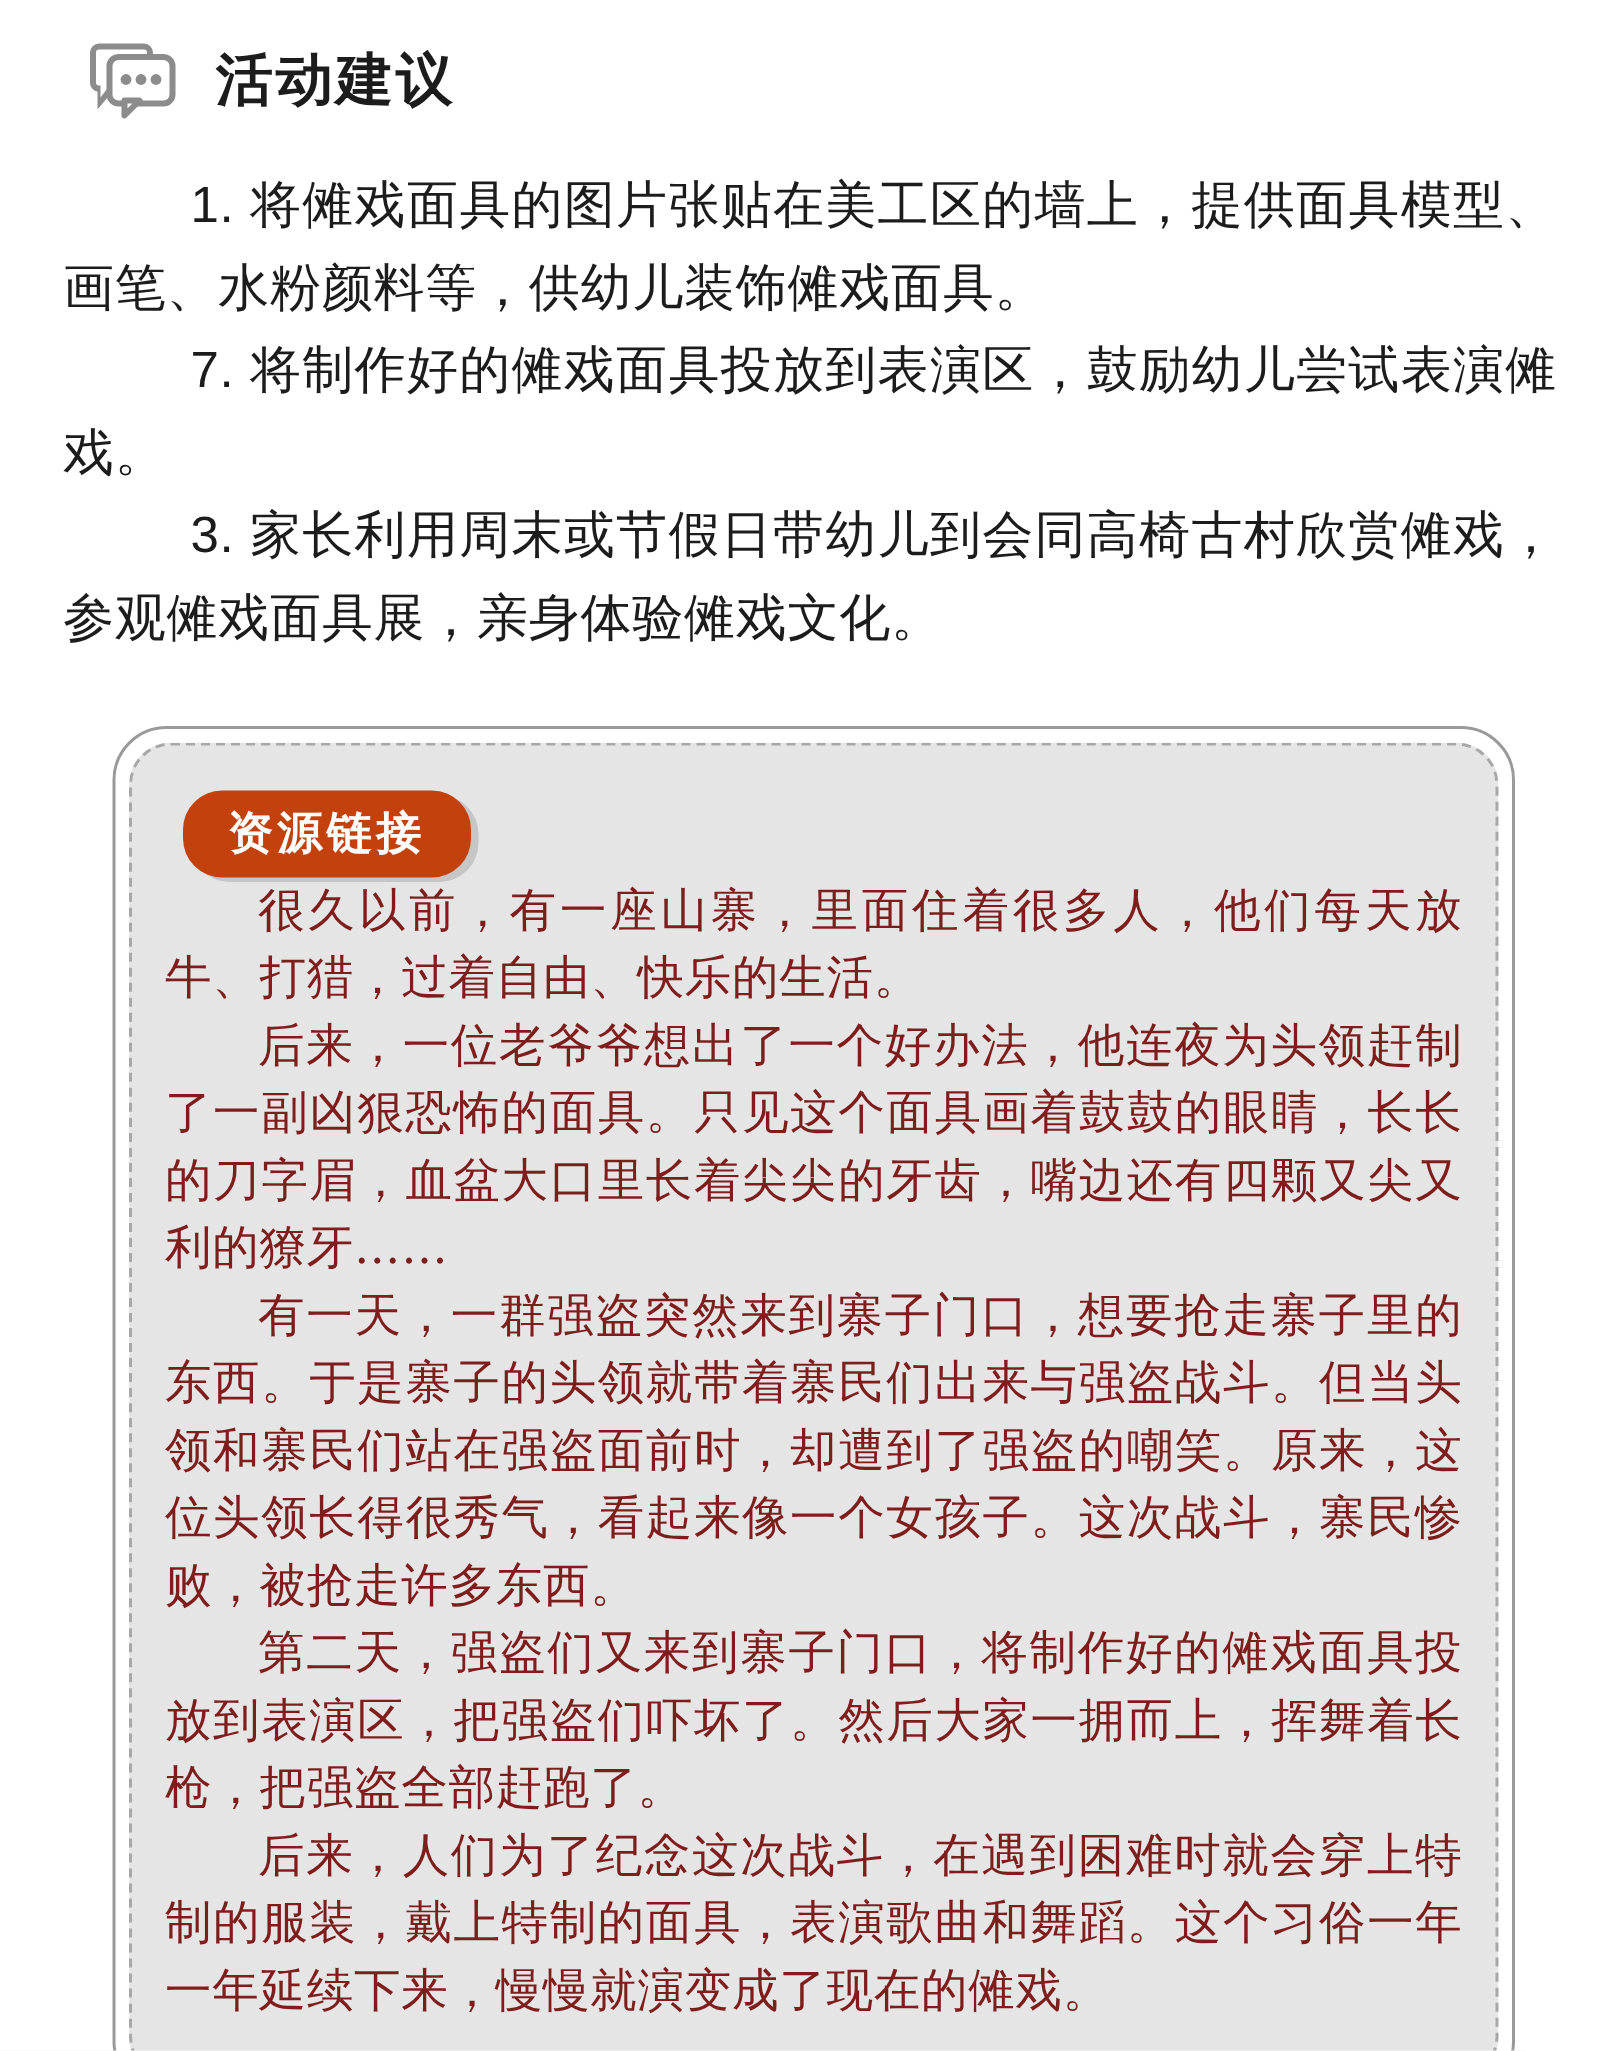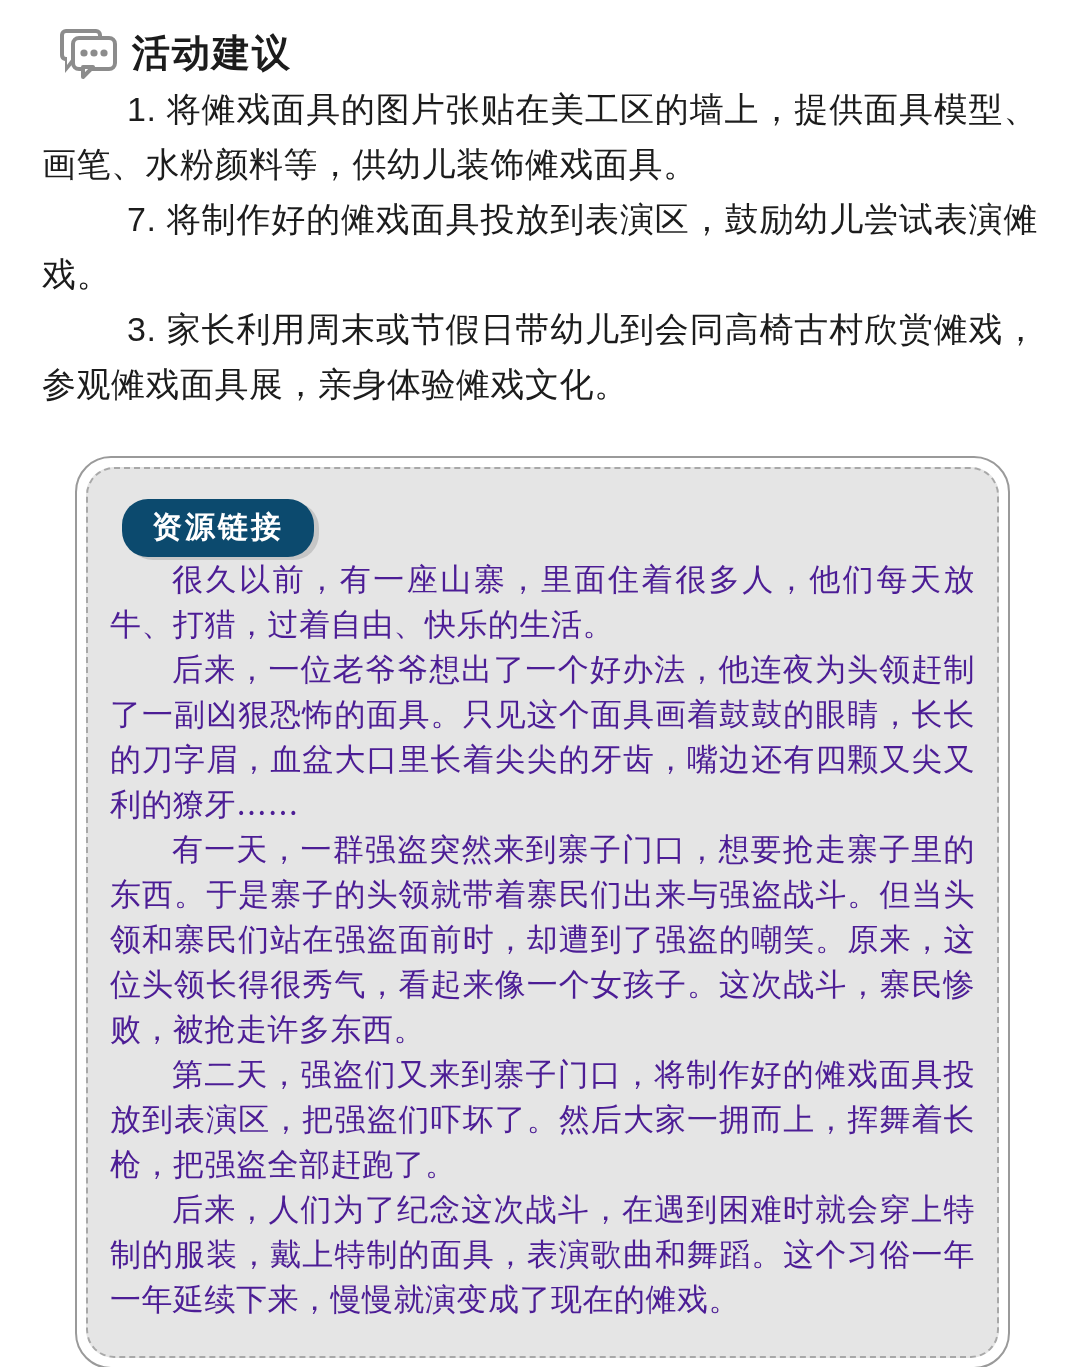--- a/index.html
+++ b/index.html
@@ -14,23 +14,23 @@
     height: 1367px;
     margin: 0 auto;
     background: #ffffff;
     padding: 26px 44px 0 42px;
   }
 
   
   .section-header {
     display: flex;
     align-items: center;
-    gap: 14px;
+    gap: 26px;
     margin-left: 14px;
-    margin-bottom: 2px;
+    margin-bottom: 30px;
   }
   .section-header .icon {
     width: 62px;
     height: 54px;
     flex: 0 0 auto;
     display: inline-block;
   }
   .section-title {
     font-size: 38px;
     font-weight: bold;
@@ -56,21 +56,21 @@
   }
   .resource-box-inner {
     border: 2px dashed #a8a8a8;
     border-radius: 28px;
     background: #e5e5e5;
     padding: 30px 22px 34px 22px;
     min-height: 810px;
   }
   .resource-badge {
     display: inline-block;
-    background: #0c4a6e;
+    background: #c2410c;
     color: #ffffff;
     font-size: 30px;
     font-weight: bold;
     letter-spacing: 3px;
     padding: 8px 30px 9px 30px;
     border-radius: 26px;
     margin-left: 12px;
     box-shadow: 5px 3px 0 #c6c6c6;
   }
   .story-title {
@@ -81,21 +81,21 @@
     margin-bottom: 16px;
     letter-spacing: 1px;
   }
   .story p {
     font-family: "DejaVu Serif", serif;
     font-size: 31px;
     line-height: 45px;
     text-indent: 2em;
     letter-spacing: 0.5px;
     text-align: justify;
-    color: #4c1d95;
+    color: #7f1d1d;
   }
 </style>
 </head>
 <body>
 
 <div class="page">
 
   <div class="section-header">
     <span class="icon">
       <svg viewBox="0 0 62 54" width="62" height="54" aria-hidden="true">

